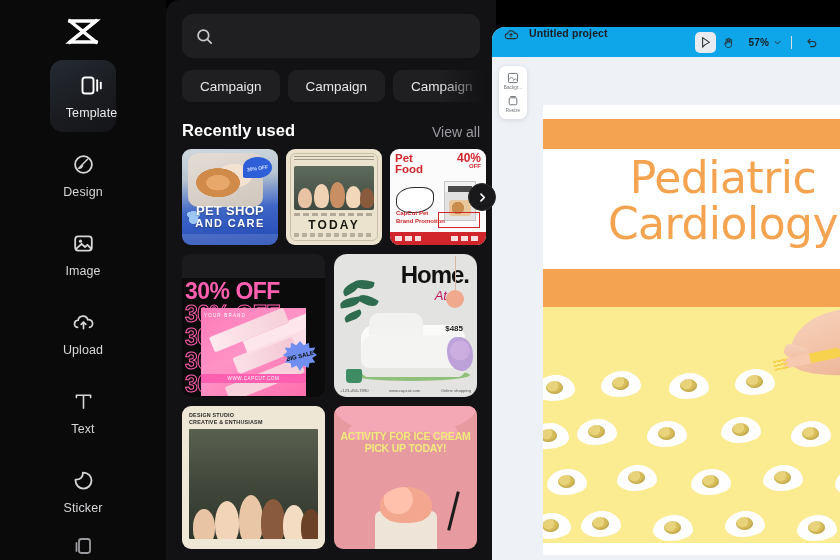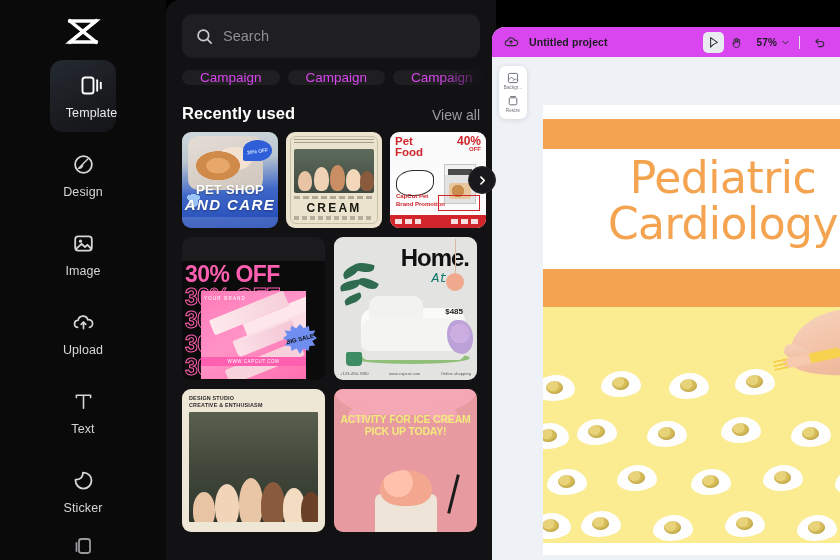--- a/index.html
+++ b/index.html
@@ -61,22 +61,22 @@
   .search-ico { width: 17px; height: 17px; flex: 0 0 auto; }
   .search-input {
     border: 0; background: transparent; outline: none;
     color: #f0f0f1; font-size: 14.5px; font-family: inherit;
     width: 100%; height: 100%;
   }
   .search-input::placeholder { color: #8e8e93; }
 
   .chips { display: flex; gap: 8px; margin-top: 12px; }
   .chip {
-    height: 15px; padding: 0 18px; border-radius: 9px;
-    background: #1f1f22; color: #d946ef; font-size: 13.5px;
+    height: 32px; padding: 0 18px; border-radius: 9px;
+    background: #1f1f22; color: #e5e5e5; font-size: 13.5px;
     display: flex; align-items: center; white-space: nowrap; cursor: pointer;
   }
   .chip.faded {
     -webkit-mask-image: linear-gradient(to right, #000 48%, rgba(0,0,0,0) 96%);
             mask-image: linear-gradient(to right, #000 48%, rgba(0,0,0,0) 96%);
   }
 
   .sec-head {
     display: flex; align-items: flex-end; justify-content: space-between;
     margin-top: 19px; margin-bottom: 9px;
@@ -106,21 +106,21 @@
   .t-pet .cat { position:absolute; left:6%; top:4%; width:78%; height:56%;
     background: radial-gradient(ellipse at 40% 55%, #e8a86a 0 18%, #d08a4a 19% 34%, transparent 35%),
                 radial-gradient(ellipse at 62% 42%, #f3e2d2 0 26%, transparent 27%),
                 linear-gradient(160deg,#e4ddd6,#cfc6bd);
     border-radius: 10px; }
   .t-pet .bubble { position:absolute; right:6%; top:8%; width:30%; height:22%; background:#2f5fd8; border-radius:50% 50% 50% 8%; }
   .t-pet .bubble::after { content:"30% OFF"; position:absolute; inset:0; color:#cfe0ff; font-size:5px; font-weight:bold;
      display:flex; align-items:center; justify-content:center; transform: rotate(-8deg); }
   .t-pet .ttl { position:absolute; left:0; right:0; bottom:16%; text-align:center; color:#fff;
      font-size:13px; font-weight:bold; letter-spacing:.3px; line-height:1.05; text-shadow:0 1px 2px rgba(0,0,0,.35); }
-  .t-pet .ttl small { display:block; font-size:15px; letter-spacing:1.4px;font-style:italic; }
+  .t-pet .ttl small { display:block; font-size:11px; letter-spacing:1.4px; }
   .t-pet .paw { position:absolute; left:5%; bottom:22%; width:13px; height:13px;
      background: radial-gradient(circle at 50% 65%, #9cc6f5 0 42%, transparent 43%),
                  radial-gradient(circle at 22% 26%, #9cc6f5 0 20%, transparent 21%),
                  radial-gradient(circle at 50% 16%, #9cc6f5 0 20%, transparent 21%),
                  radial-gradient(circle at 78% 26%, #9cc6f5 0 20%, transparent 21%); }
   .t-pet .bar { position:absolute; left:0; right:0; bottom:0; height:11%; background:rgba(255,255,255,.14); }
 
   
   .t-cap { position:absolute; inset:0; background:#ece3cf; padding:5px; }
   .t-cap .frame { position:absolute; inset:4px; border:1px solid #c9bfa6; border-radius:6px; }
@@ -175,23 +175,23 @@
      background:linear-gradient(90deg,#fbe0e8,#f3c6d4); transform:rotate(-22deg); border-radius:2px; }
   .t-off .tag { position:absolute; left:3px; top:5px; color:#fff; font-size:4.5px; letter-spacing:1.2px; }
   .t-off .burst { position:absolute; right:8px; bottom:26px; width:34px; height:30px; background:#6f8ef0;
      clip-path: polygon(50% 0,61% 14%,76% 6%,78% 23%,95% 22%,88% 37%,100% 47%,86% 57%,95% 72%,78% 73%,75% 90%,60% 82%,50% 100%,40% 82%,25% 90%,22% 73%,5% 72%,14% 57%,0 47%,12% 37%,5% 22%,22% 23%,24% 6%,39% 14%); }
   .t-off .burst b { position:absolute; inset:0; display:flex; align-items:center; justify-content:center;
      color:#111; font-size:6px; font-weight:bold; transform:rotate(-14deg); }
   .t-off .url { position:absolute; left:19px; right:19px; bottom:14px; height:9px; background:#ff5fb0;
      color:#fff; font-size:4.5px; display:flex; align-items:center; justify-content:center; letter-spacing:.6px; }
 
   
-  .t-home { position:absolute; inset:0; background:#e3e3e1; }
+  .t-home { position:absolute; inset:0; background:#e3e3e1;border-radius:13px; }
   .t-home .ttl { position:absolute; right:8px; top:7px; color:#111; font-size:24px; font-weight:bold; letter-spacing:-1px; }
-  .t-home .at { position:absolute; right:30px; top:34px; color:#0f766e; font-size:13px; font-style:italic; font-family:Liberation Mono, monospace; }
+  .t-home .at { position:absolute; right:30px; top:34px; color:#be185d; font-size:13px; font-style:italic; font-family:Liberation Sans, sans-serif; }
   .t-home .lamp { position:absolute; right:13px; top:36px; width:18px; height:18px; border-radius:50%; background:#f0a98d; }
   .t-home .lamp::before { content:""; position:absolute; left:9px; top:-34px; width:1px; height:34px; background:#d8b6a6; }
   .t-home .plant { position:absolute; left:6px; top:26px; width:44px; height:72px; }
   .t-home .plant i { position:absolute; display:block; background:#2f6b4f; border-radius:60% 10% 60% 10%; }
   .t-home .pot { position:absolute; left:12px; bottom:14px; width:16px; height:14px; background:#3d8c63; border-radius:2px 2px 4px 4px; }
   .t-home .sofa { position:absolute; left:27px; bottom:20px; width:104px; height:52px;
      background:#f4f4f2; border-radius:14px 14px 8px 8px;
      box-shadow: inset 0 -9px 0 #e6e6e3, inset 0 10px 0 #fafaf8; }
   .t-home .sofa::before { content:""; position:absolute; left:8px; top:-12px; width:54px; height:22px; background:#f2f2f0; border-radius:10px 10px 0 0; }
   .t-home .grass { position:absolute; left:18px; bottom:16px; width:118px; height:12px; background:#8fbf79; border-radius:50%; }
@@ -225,22 +225,22 @@
   
   .editor {
     position: absolute; left: 492px; top: 27px;
     width: 348px; height: 533px;
     background: #f7f8fa;
     border-top-left-radius: 13px;
     overflow: hidden;
   }
   .ed-header {
     position: relative; height: 31px;
-    display: flex; align-items: center; padding: 0 10px 0 11px;
-    background: #d946ef; border-bottom: 1px solid #eceef1;
+    display: flex; padding: 0 18px 0 11px;
+    background: #0ea5e9; border-bottom: 1px solid #eceef1;
   }
   .ed-cloud { width: 16px; height: 16px; flex: 0 0 auto; }
   .ed-title { margin-left: 10px; font-size: 10.5px; font-weight: bold; color: #1c1d20; letter-spacing: .1px; }
   .ed-tools { margin-left: auto; display: flex; align-items: center; gap: 2px; }
   .ed-tool {
     width: 21px; height: 21px; border-radius: 5px;
     display: flex; align-items: center; justify-content: center; cursor: pointer;
   }
   .ed-tool.active { background: #e8ebef; }
   .ed-zoom { display: flex; align-items: center; gap: 4px; margin-left: 7px; cursor: pointer; }
@@ -390,21 +390,20 @@
   <div class="panel">
     <div class="panel-inner">
 
       <div class="search">
         <span class="search-ico">
           <svg width="17" height="17" viewBox="0 0 17 17" fill="none">
             <circle cx="7.4" cy="7.4" r="5.3" stroke="#c9c9cd" stroke-width="1.7"></circle>
             <path d="M11.4 11.4 15.2 15.2" stroke="#c9c9cd" stroke-width="1.7" stroke-linecap="round"></path>
           </svg>
         </span>
-        <input class="search-input" type="text" placeholder="Search" style="">
       </div>
 
       <div class="chips">
         <div class="chip">Campaign</div>
         <div class="chip">Campaign</div>
         <div class="chip faded">Campaign</div>
       </div>
 
       <div class="sec-head">
         <div class="sec-title">Recently used</div>
@@ -431,21 +430,21 @@
             <div class="frame"></div>
             <div class="mini"></div>
             <div class="photo">
               <i style="left:4px;  width:14px; height:20px; background:#e8c3a4;"></i>
               <i style="left:20px; width:15px; height:24px; background:#f0d2b4;"></i>
               <i style="left:36px; width:15px; height:26px; background:#c98e63;"></i>
               <i style="left:52px; width:15px; height:22px; background:#f2d7bb;"></i>
               <i style="left:66px; width:14px; height:20px; background:#8a5a3c;"></i>
             </div>
             <div class="sub"></div>
-            <div class="word">CREAM</div>
+            <div class="word">TODAY</div>
             <div class="foot"></div>
           </div>
         </div>
 
         <div class="card">
           <div class="t-food">
             <div class="h1">
               <span>Pet</span><br>
               <span>Food</span>
             </div>

